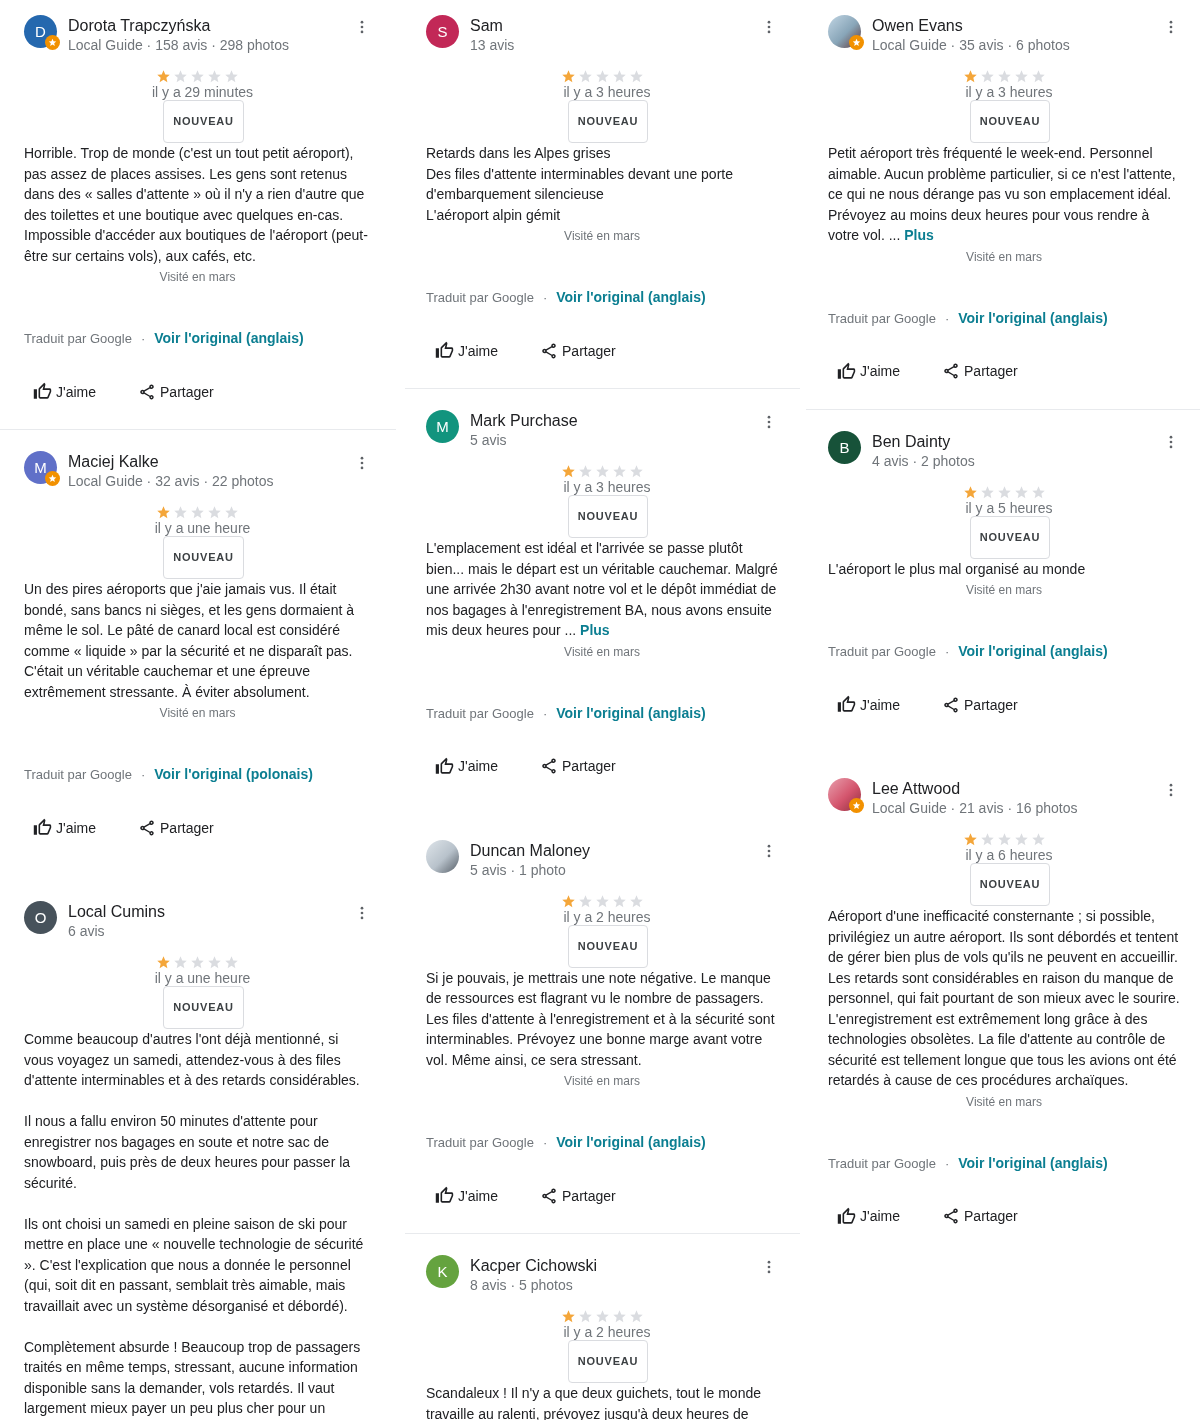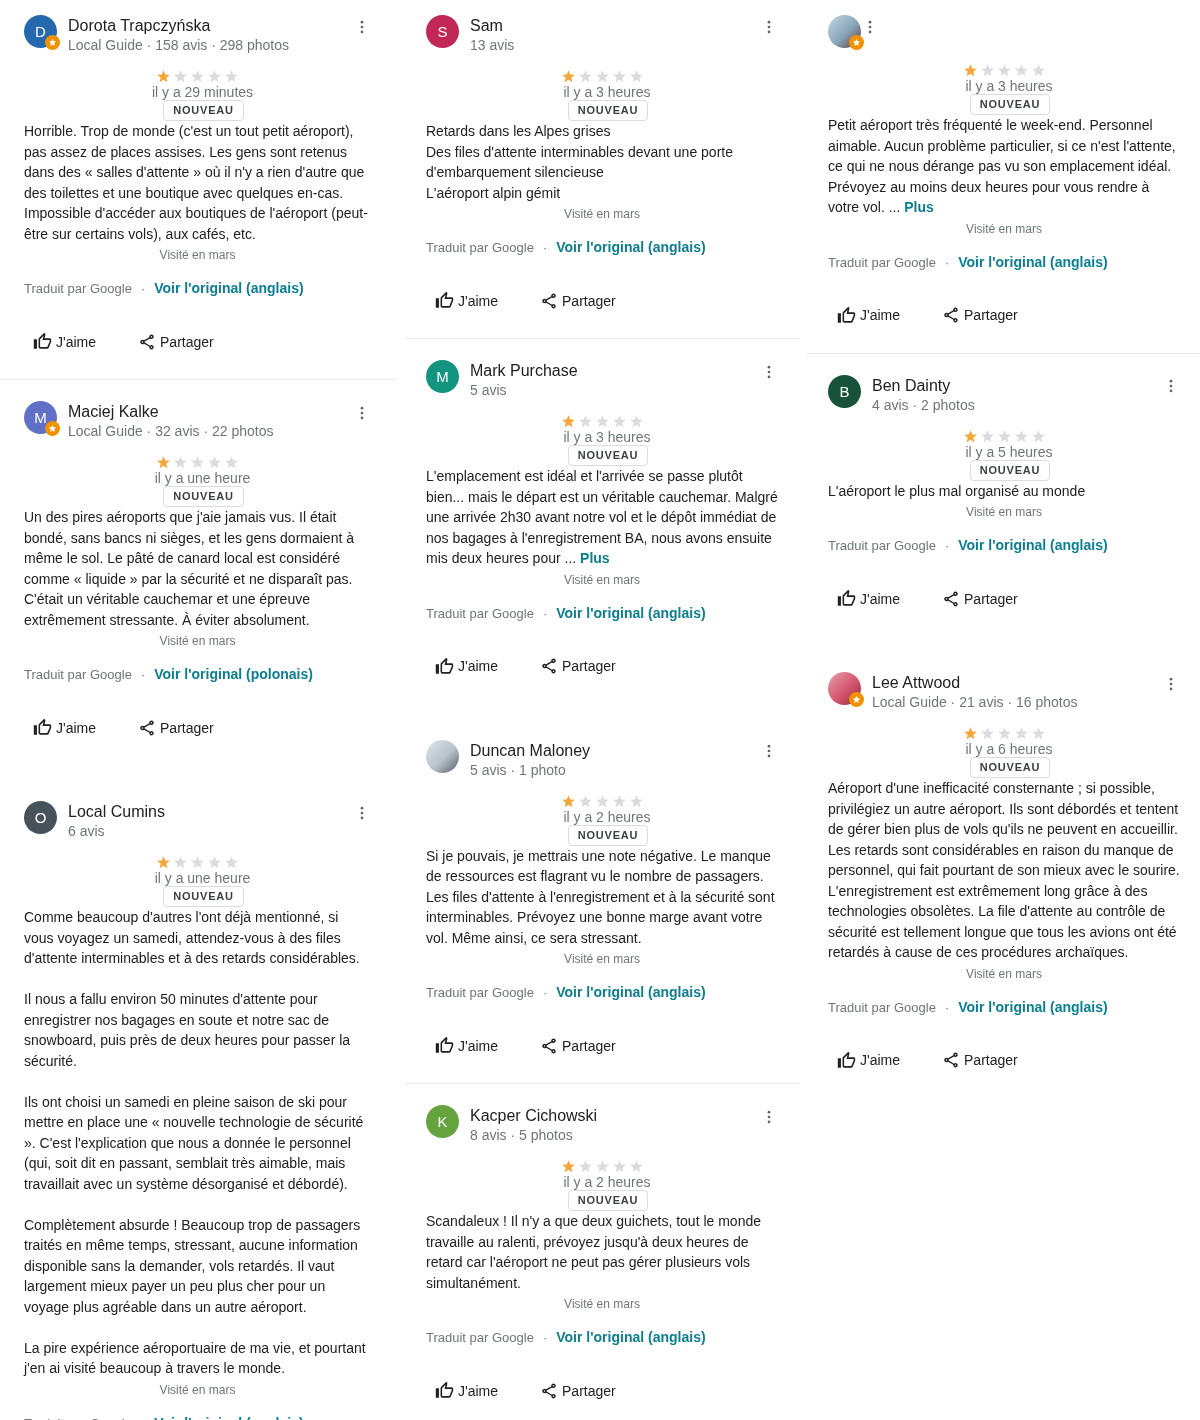--- a/index.html
+++ b/index.html
@@ -30,27 +30,27 @@
   .menu-btn{flex:none;background:none;border:none;padding:2px 0 0;margin:0;cursor:pointer;height:24px;}
   .menu-btn svg{fill:var(--menu,#5F6368);}
 
   .rating-row{display:flex;align-items:center;margin-top:15px;flex-direction:column;}
   .stars{display:flex;gap:2px;}
   .star{width:15px;height:15px;}
   .star.filled{fill:var(--star,#F4A63A);}
   .star.empty{fill:var(--star-empty,#DADCE0);}
   .time{margin-left:10px;font-size:14px;color:var(--meta,#70757A);white-space:nowrap;}
   .new-badge{margin-left:12px;font-size:11px;font-weight:700;letter-spacing:.8px;color:#3C4043;
-             border:1px solid var(--badge-border,#DADCE0);border-radius:4px;padding:4px 9px;line-height:1;background:#fff;}
+             border:1px solid var(--badge-border,#DADCE0);border-radius:4px;padding:15px 9px;line-height:1;background:#fff;}
 
   .body{font-size:14px;line-height:20.5px;color:var(--text,#202124);white-space:pre-line;}
   .more{color:var(--link,#0B7E91);font-weight:600;cursor:pointer;white-space:nowrap;}
   .visited{margin-top:3px;font-size:12px;line-height:16px;color:var(--meta,#70757A);text-align:center;}
   .translated{margin-top:17px;font-size:13px;color:var(--meta,#70757A);display:flex;align-items:flex-end;gap:9px;}
-  .orig-link{color:var(--link,#0B7E91);font-size:14px;font-weight:600;cursor:pointer;text-decoration:none;}
+  .orig-link{color:var(--link,#0B7E91);font-size:14px;font-weight:600;cursor:pointer;text-decoration:none;margin-top:28px;}
 
   .actions{margin-top:36px;display:flex;align-items:center;gap:42px;padding-left:9px;}
   .action-btn{display:flex;align-items:center;gap:4px;background:none;border:none;padding:0;cursor:pointer;
               font-family:inherit;font-size:14px;color:var(--text,#202124);}
   .action-btn svg{fill:var(--text,#202124);}
 </style>
 </head>
 <body>
 
 <div class="page">
@@ -496,20 +496,24 @@
       <article class="review">
     <div class="review-header">
       <div class="avatar-wrap">
         <span class="avatar" style="background: linear-gradient(135deg, rgb(194, 214, 228), rgb(136, 165, 184) 55%, rgb(93, 52, 52));"></span>
         <span class="lg-badge">
               <svg viewBox="0 0 24 24">
                 <path d="M12 17.27 18.18 21l-1.64-7.03L22 9.24l-7.19-.61L12 2 9.19 8.63 2 9.24l5.46 4.73L5.82 21z"></path>
               </svg>
             </span>
       </div>
+      <div class="id-block">
+        <div class="name">Owen Evans</div>
+        <div class="sub">Local Guide · 35 avis · 6 photos</div>
+      </div>
       <button class="menu-btn"><svg viewBox="0 0 24 24" width="18" height="18">
               <circle cx="12" cy="5.5" r="1.8"></circle>
               <circle cx="12" cy="12" r="1.8"></circle>
               <circle cx="12" cy="18.5" r="1.8"></circle>
             </svg></button>
     </div>
     <div class="rating-row">
       <span class="stars">
             <svg viewBox="0 0 24 24" class="star filled">
               <path d="M12 17.27 18.18 21l-1.64-7.03L22 9.24l-7.19-.61L12 2 9.19 8.63 2 9.24l5.46 4.73L5.82 21z"></path>

